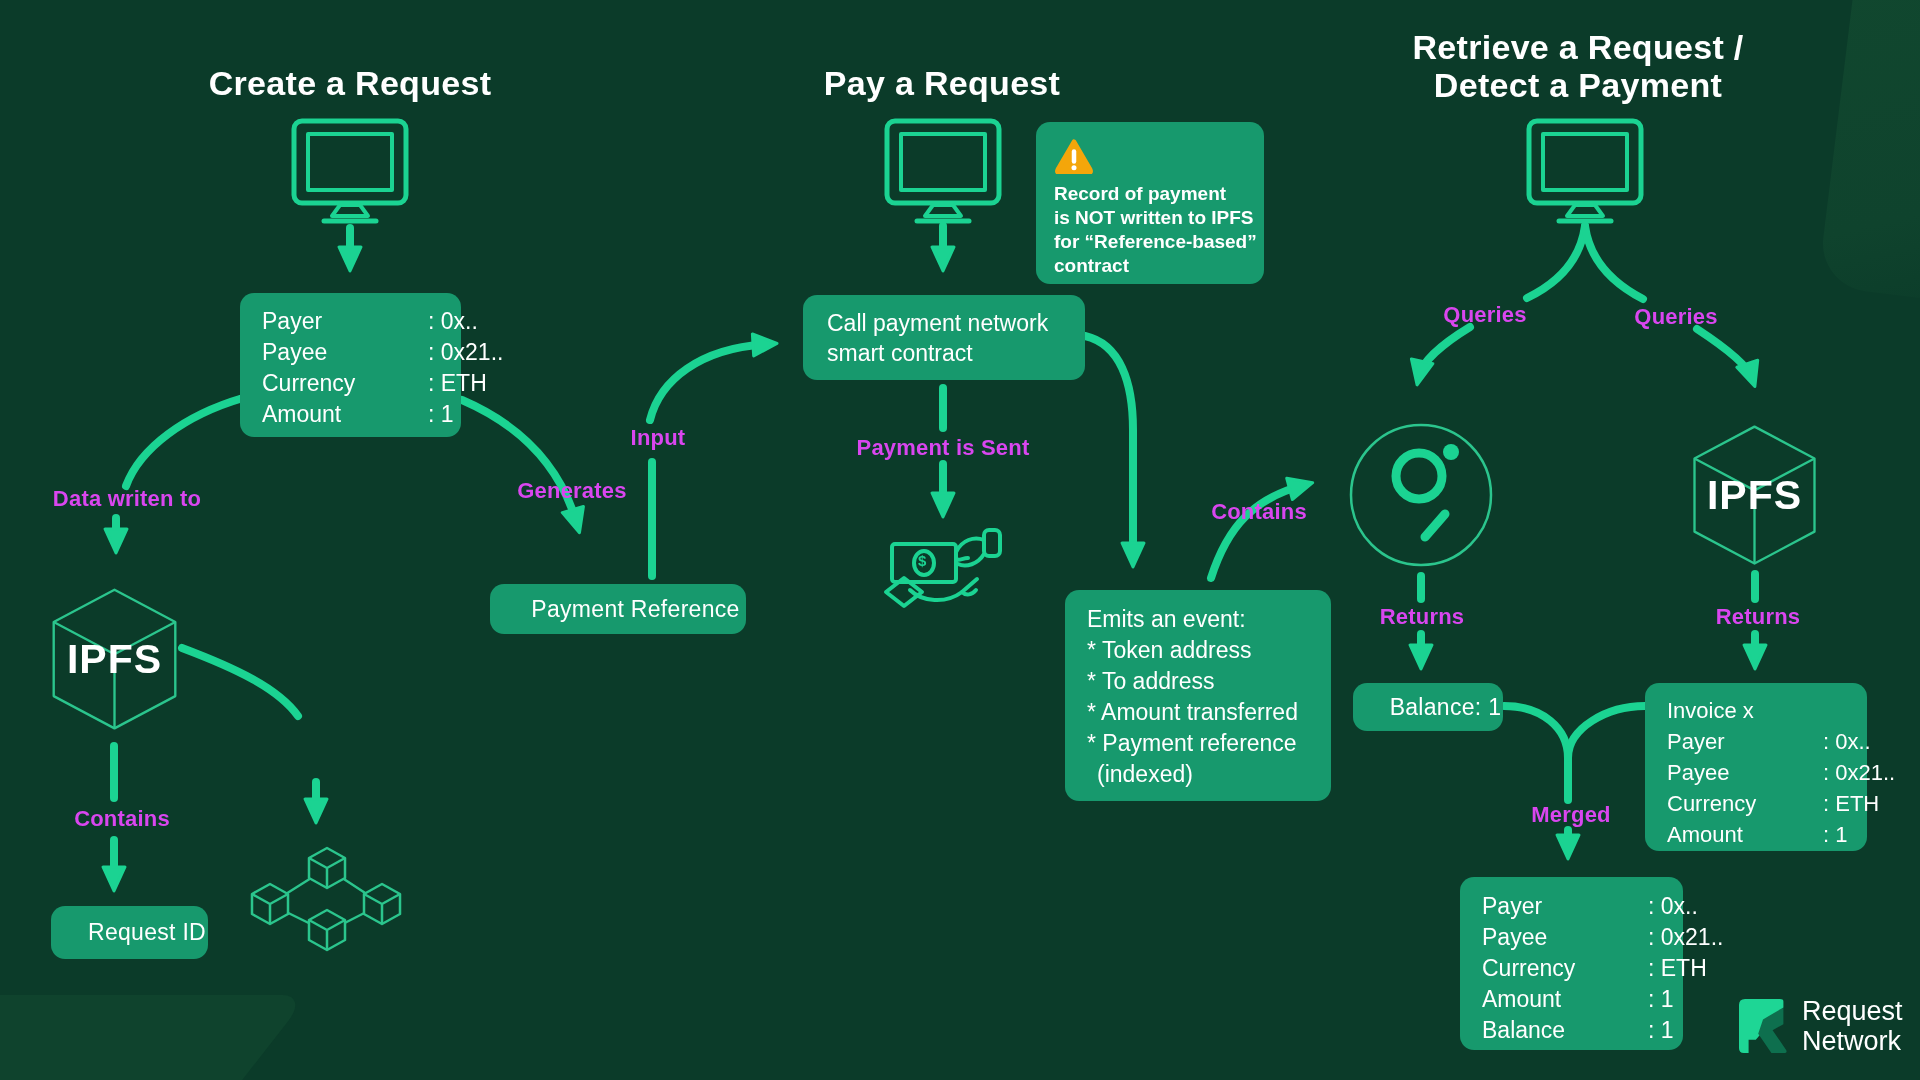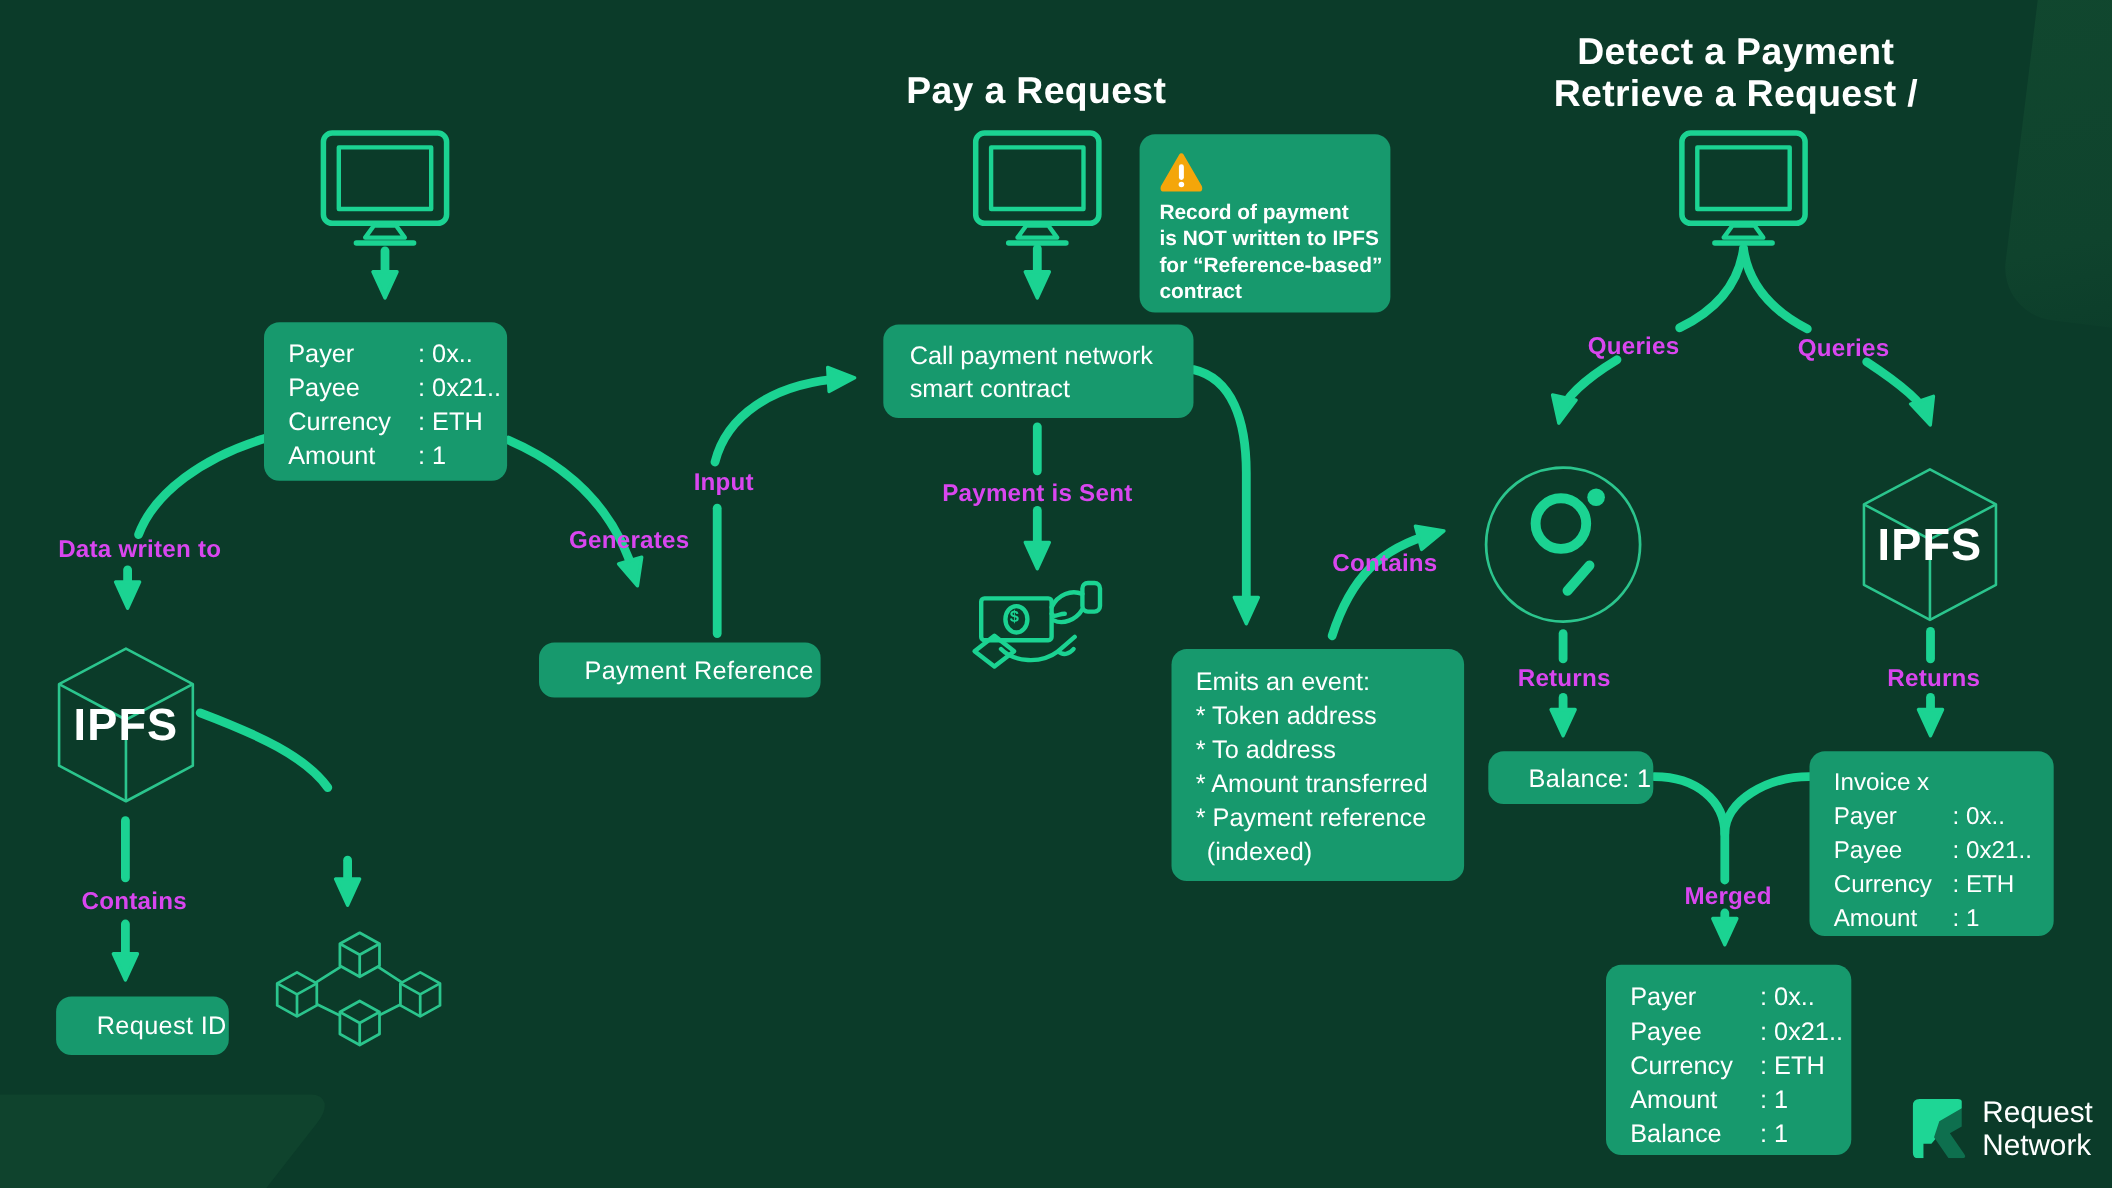--- a/index.html
+++ b/index.html
@@ -19,21 +19,21 @@
     position:absolute;font-size:22px;font-weight:bold;color:#d946ef;
     text-align:center;white-space:nowrap;letter-spacing:.2px;
   }
   .box{
     position:absolute;background:#17996d;border-radius:14px;color:#ffffff;
     box-sizing:border-box;
   }
   .box.center{display:flex;align-items:center;justify-content:center;
     font-size:23px;font-weight:500;letter-spacing:.3px;padding-left:35px;}
   .kv{padding:15px 18px 12px 22px;font-size:23px;font-weight:500;}
-  .kv .row{display:flex;line-height:31px;white-space:nowrap;}
+  .kv .row{display:flex;line-height:31px;white-space:nowrap;gap:48px;}
   .kv .k{display:inline-block;width:118px;flex:0 0 auto;}
   .kv.narrowk .k{width:108px;}
   .kv .t{line-height:31px;}
   .lines{padding:14px 18px;font-size:23px;font-weight:500;}
   .lines .ln{line-height:31px;white-space:nowrap;}
   .lines .ln.indent{padding-left:10px;}
   .warnbox{padding:16px 18px;}
   .warnbox .wln{font-size:19px;font-weight:bold;line-height:24px;white-space:nowrap;}
   .ipfs-word{
     position:absolute;font-size:41px;font-weight:bold;color:#ffffff;
@@ -93,20 +93,21 @@
       <path d="M1568,830 L1568,850" marker-end="url(#ah)"></path>
 
       <path d="M114,746 L114,798"></path>
       <path d="M114,840 L114,882" marker-end="url(#ah)"></path>
 
       <path d="M182,648 C235,668 278,688 298,716"></path>
       <path d="M316,782 L316,814" marker-end="url(#ah)"></path>
     </g>
   </svg>
 
+  <div class="title" style="left:170px;top:64px;width:360px">Create a Request</div>
 
   <svg class="abs" style="left:290px;top:118px" width="120" height="106" viewBox="0 0 120 106" stroke="#1bd392" fill="none" stroke-linecap="round" stroke-linejoin="round">
     <rect x="4" y="3" width="112" height="82" rx="8" stroke-width="5"></rect>
     <rect x="18" y="16" width="84" height="56" stroke-width="4"></rect>
     <path d="M50,87 L70,87 L78,98 L42,98 Z" stroke-width="4"></path>
     <path d="M34,103 L86,103" stroke-width="5"></path>
   </svg>
 
   <div class="box kv" style="left:240px;top:293px;width:221px;height:144px;padding-top:13px">
     <div class="row">
@@ -209,22 +210,22 @@
     <div class="ln">* Token address</div>
     <div class="ln">* To address</div>
     <div class="ln">* Amount transferred</div>
     <div class="ln">* Payment reference</div>
     <div class="ln indent">(indexed)</div>
   </div>
 
   <div class="lbl" style="left:1189px;top:499px;width:140px">Contains</div>
 
   <div class="title" style="left:1378px;top:28px;width:400px">
+    <div>Retrieve a Request /</div>
     <div>Detect a Payment</div>
-    <div>Retrieve a Request /</div>
   </div>
 
   <svg class="abs" style="left:1525px;top:118px" width="120" height="106" viewBox="0 0 120 106" stroke="#1bd392" fill="none" stroke-linecap="round" stroke-linejoin="round">
     <rect x="4" y="3" width="112" height="82" rx="8" stroke-width="5"></rect>
     <rect x="18" y="16" width="84" height="56" stroke-width="4"></rect>
     <path d="M50,87 L70,87 L78,98 L42,98 Z" stroke-width="4"></path>
     <path d="M34,103 L86,103" stroke-width="5"></path>
   </svg>
 
   <div class="lbl" style="left:1405px;top:302px;width:160px">Queries</div>

